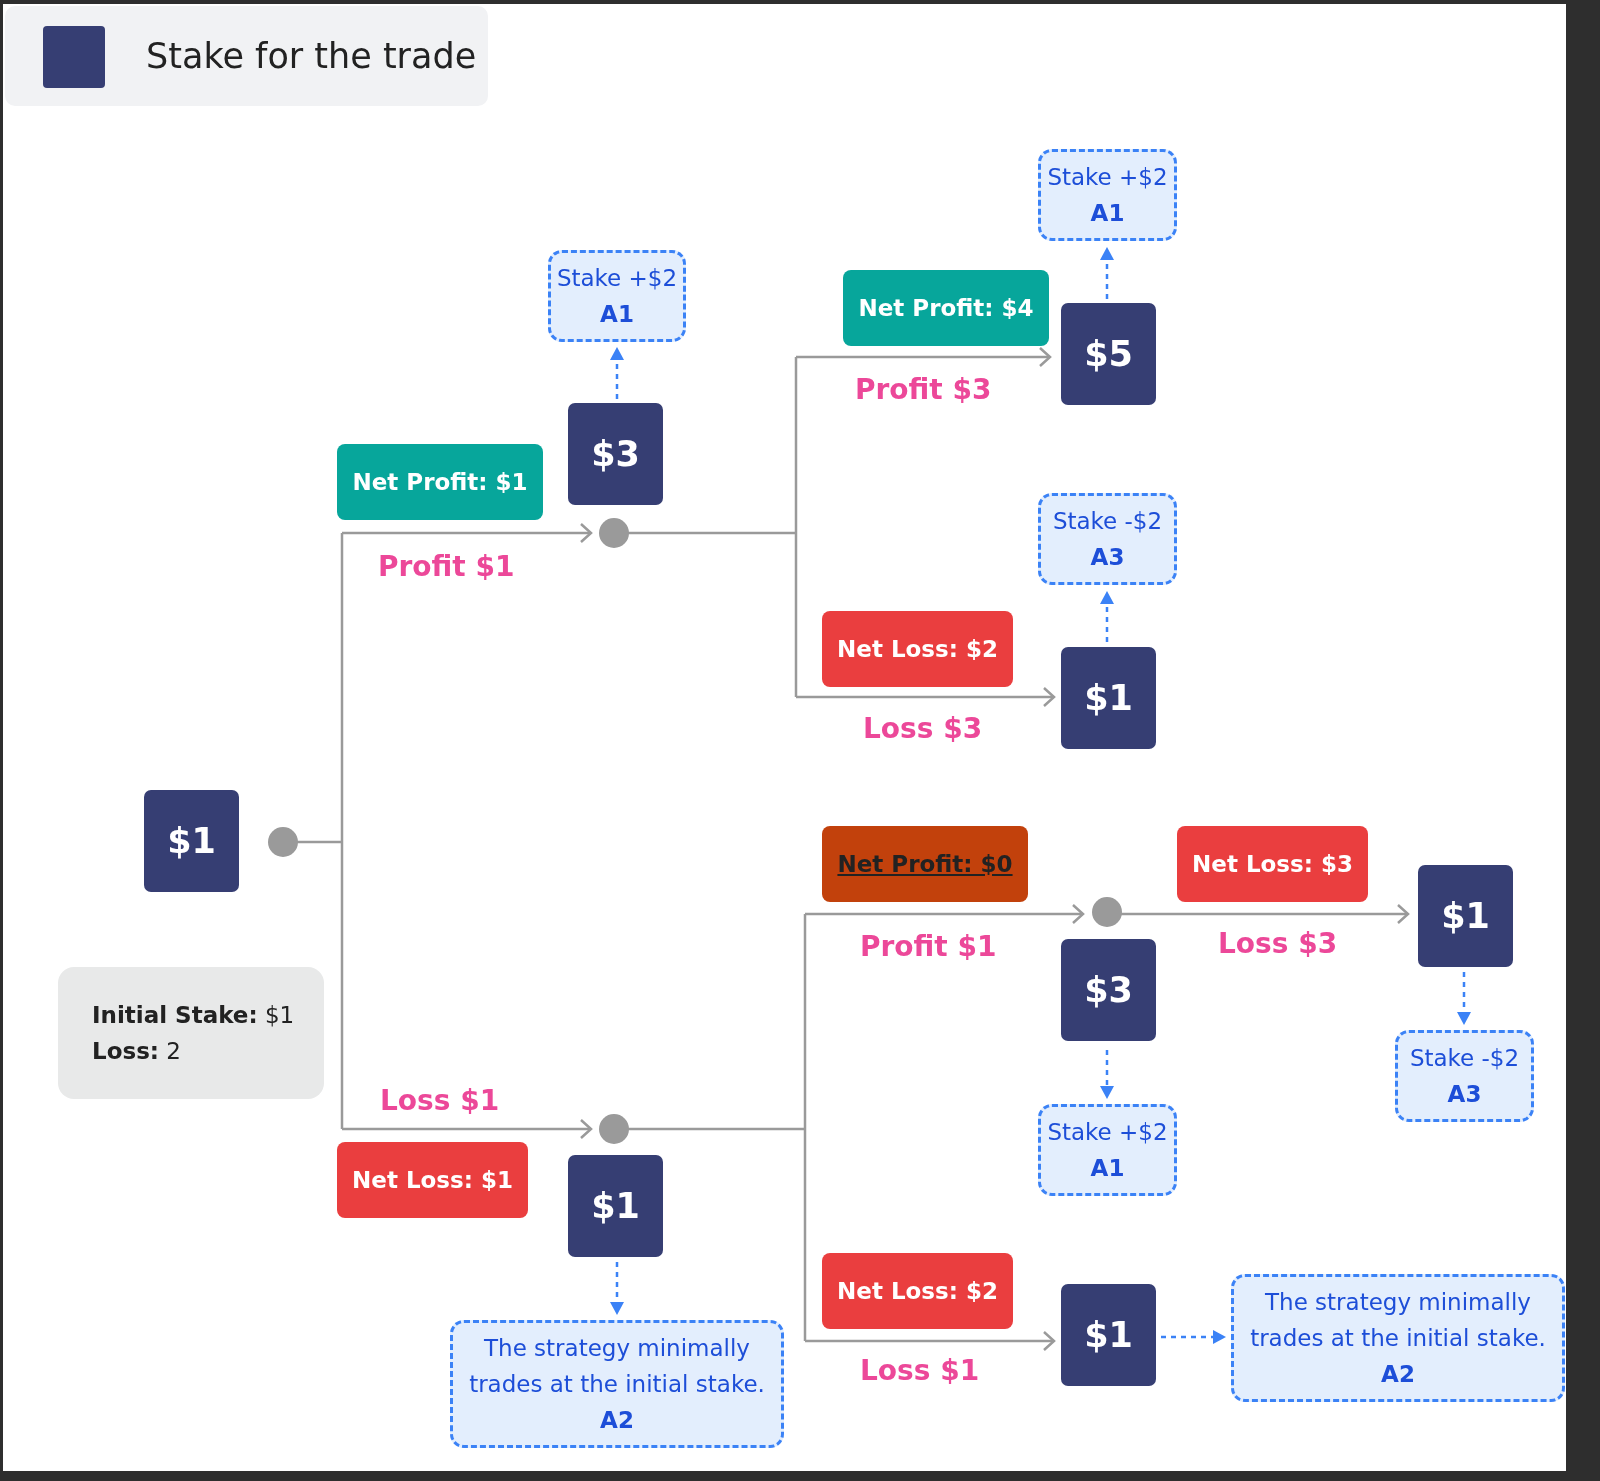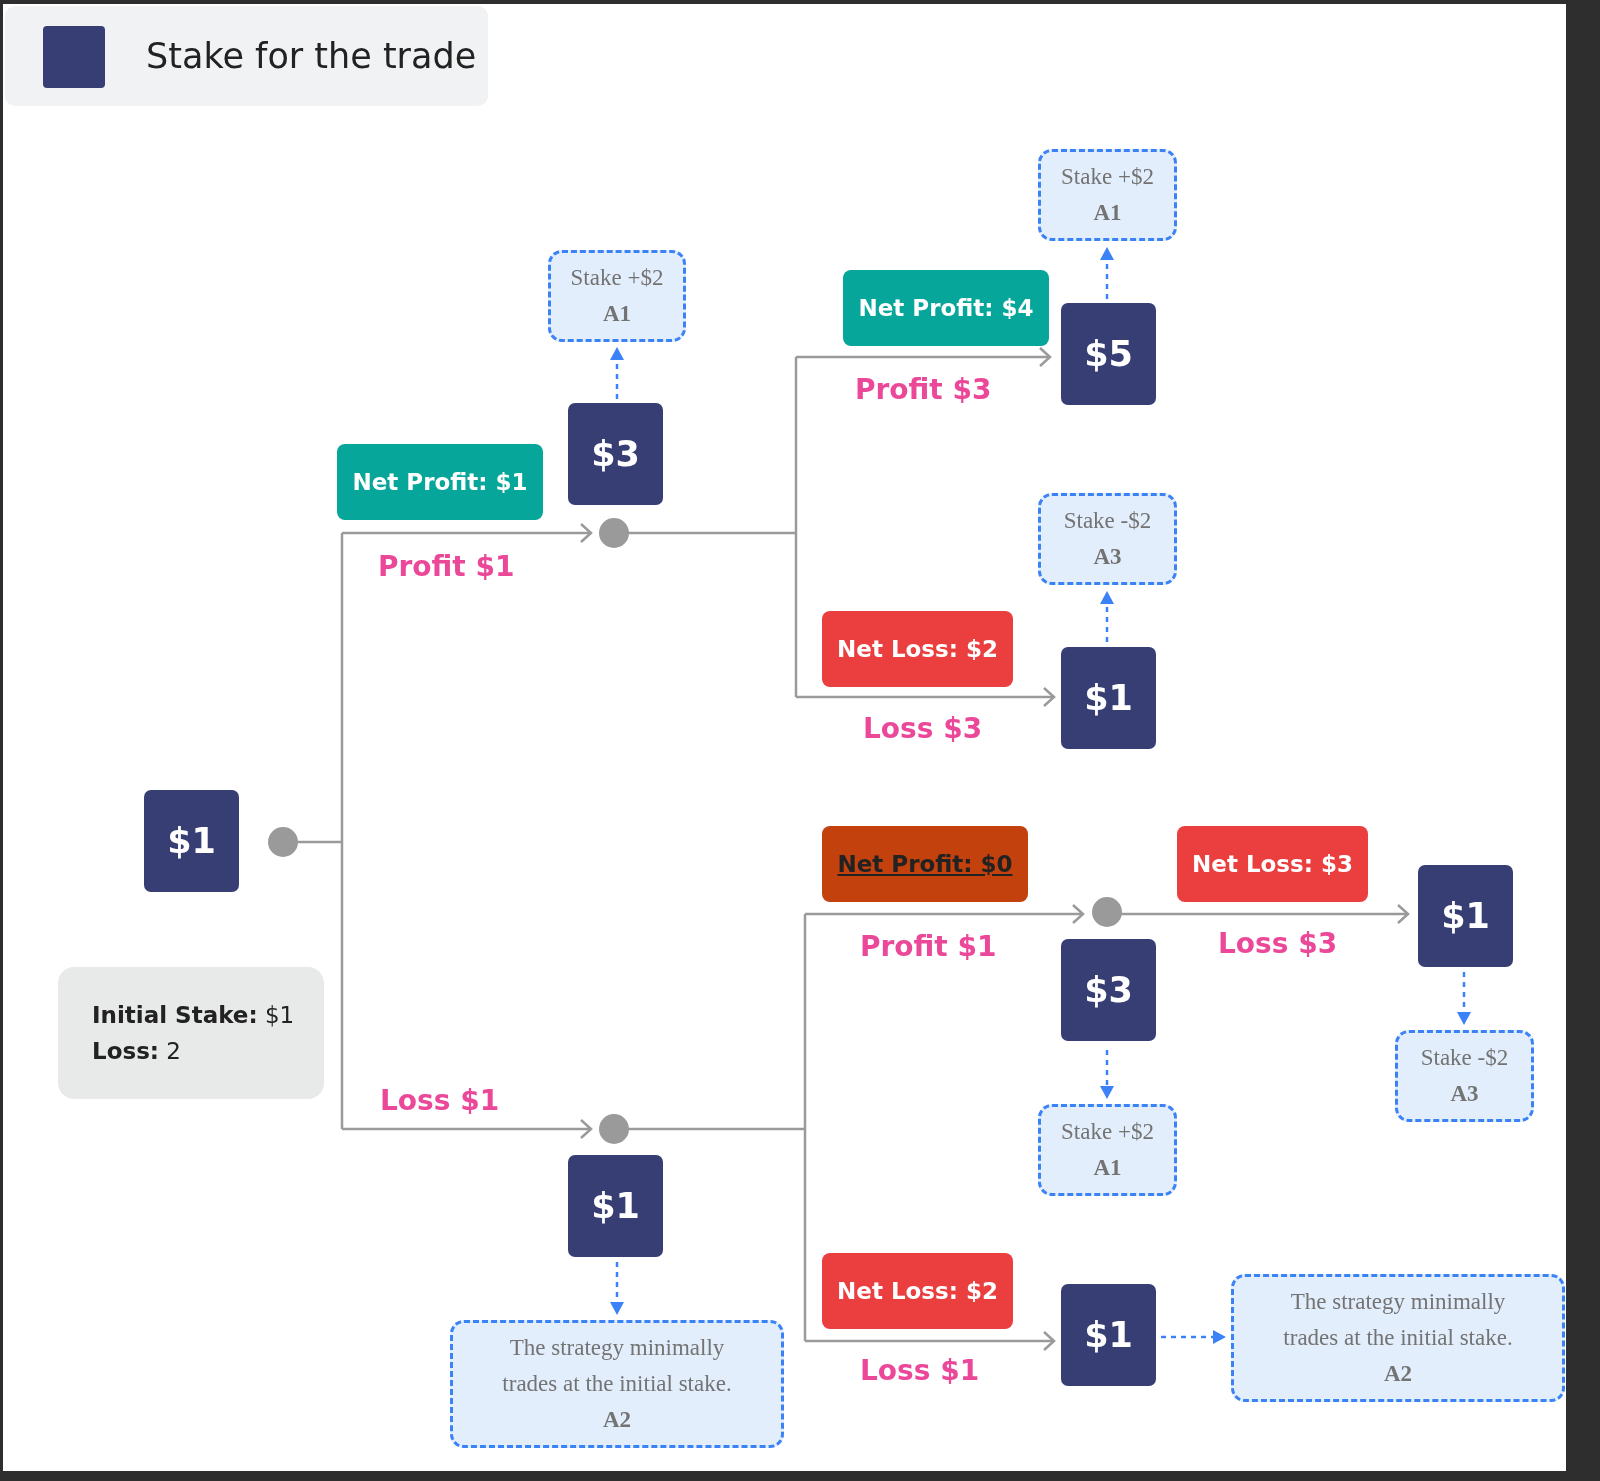--- a/index.html
+++ b/index.html
@@ -37,21 +37,21 @@
   .tag.loss { background:#ea3e3f; }
   .tag.neutral { background:#c2410c; color:#222;text-decoration:underline; }
 
   .edge-label {
     font-size:28px; font-weight:bold; color:#ec4899; white-space:nowrap; line-height:34px;
   }
 
   .note {
     background:#e3eefd; border:3px dashed #3b82f6; border-radius:14px;
     display:flex; flex-direction:column; align-items:center; justify-content:center;
-    color:#737373; font-size:23px; line-height:36px; text-align:center;font-family:Liberation Serif, serif;
+    color:#1d4ed8; font-size:23px; line-height:36px; text-align:center;
   }
   .note .code { font-weight:bold; }
 
   .info {
     left:55px; top:915px; width:266px; height:132px; background:#e8e9e9; border-radius:16px;
     padding:30px 0 0 34px; font-size:23px; line-height:36px; color:#222;margin-top:48px;
   }
   .info b { font-weight:bold; }
 </style>
 </head>
@@ -149,20 +149,21 @@
 
   <div class="abs tag loss" style="left:819px;top:607px;width:191px;">Net Loss: $2</div>
   <div class="abs edge-label" style="left:860px;top:708px;">Loss $3</div>
   <div class="abs stake" style="left:1058px;top:643px;">$1</div>
   <div class="abs note" style="left:1035px;top:489px;width:139px;height:92px;">
     <span>Stake -$2</span>
     <span class="code">A3</span>
   </div>
 
   <div class="abs edge-label" style="left:377px;top:1080px;">Loss $1</div>
+  <div class="abs tag loss" style="left:334px;top:1138px;width:191px;">Net Loss: $1</div>
   <div class="abs stake" style="left:565px;top:1151px;">$1</div>
   <div class="abs note" style="left:447px;top:1316px;width:334px;height:128px;">
     <span>The strategy minimally</span>
     <span>trades at the initial stake.</span>
     <span class="code">A2</span>
   </div>
 
   <div class="abs tag neutral" style="left:819px;top:822px;width:206px;">Net Profit: $0</div>
   <div class="abs edge-label" style="left:857px;top:926px;">Profit $1</div>
   <div class="abs stake" style="left:1058px;top:935px;">$3</div>

